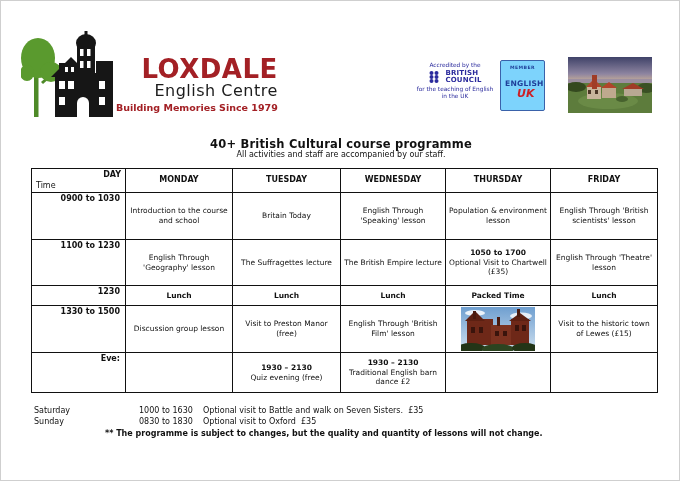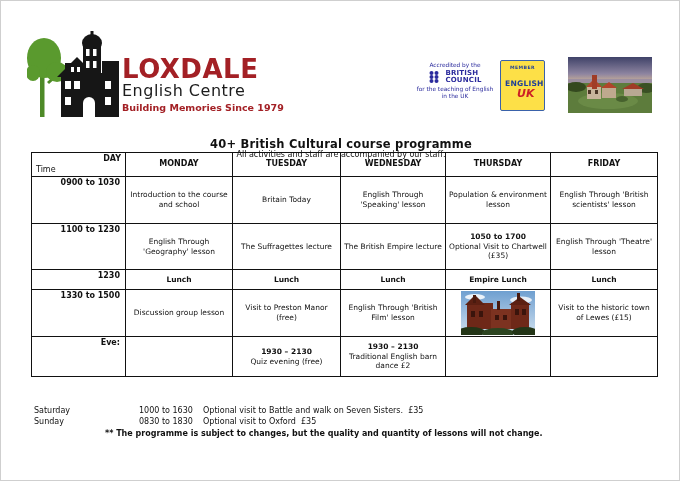--- a/index.html
+++ b/index.html
@@ -4,49 +4,49 @@
 <style>
   html,body { margin:0; padding:0; background:#e9e9e9; }
   .page {
     position:relative; width:680px; height:481px; margin:0 auto;
     background:#ffffff; border:1px solid #cfcfcf; box-sizing:border-box;
     font-family:"DejaVu Sans", "Liberation Sans", sans-serif; color:#111;
     overflow:hidden;
   }
 
   
-  .logo-block { position:absolute; left:26px; top:30px; display:flex; }
+  .logo-block { position:absolute; left:20px; top:30px; display:flex;text-align:right; }
   .logo-art { width:94px; height:88px; }
   .logo-text { margin-left:1px; padding-top:26px; }
   .logo-name { font-size:26px; font-weight:bold; color:#a32025; line-height:0.95; letter-spacing:0.5px; }
   .logo-sub  { font-size:16px; color:#1c1c1c; line-height:1.15; letter-spacing:0.5px; }
   .logo-tag  { font-size:9.5px; font-weight:bold; color:#a32025; margin-top:2px; }
 
   
   .bc-badge { position:absolute; left:413px; top:61px; width:82px; text-align:center; color:#2b2b9d; }
   .bc-top { font-size:5.8px; }
   .bc-mid { display:flex; align-items:center; justify-content:center; gap:2px; margin:2px 0; }
   .bc-name { font-size:7px; font-weight:bold; text-align:left; line-height:1.02; letter-spacing:0.2px; }
   .bc-bottom { font-size:5.8px; line-height:1.15; }
 
   .euk-badge { position:absolute; left:499px; top:59px; width:45px; height:51px;
-    border:1.5px solid #3a62aa; border-radius:2px; background:#fde047; box-sizing:border-box; }
+    border:1.5px solid #3a62aa; border-radius:2px; background:#7dd3fc; box-sizing:border-box; }
   .euk-member { font-size:4.6px; font-weight:bold; color:#1f3f99; text-align:center; margin-top:4px; letter-spacing:0.4px; }
   .euk-english { font-size:7.6px; font-weight:bold; color:#1f3f99; margin:9px 0 0 4px; letter-spacing:0.2px; }
   .euk-uk { font-size:11px; font-weight:bold; font-style:italic; color:#cc2026; margin:-1px 0 0 16px; }
 
   .school-photo { position:absolute; left:567px; top:56px; width:84px; height:56px; }
 
   
   .doc-title { position:absolute; top:136px; left:0; width:680px; text-align:center;
     font-size:11.5px; font-weight:bold; letter-spacing:0.2px; }
   .doc-subtitle { position:absolute; top:149px; left:0; width:680px; text-align:center; font-size:8px; }
 
   
-  table.tt { position:absolute; left:30px; top:151px; width:627px;
+  table.tt { position:absolute; left:30px; top:167px; width:627px;
     border-collapse:collapse; table-layout:fixed; }
   table.tt, .tt th, .tt td { border:1.5px solid #111; }
   .tt th, .tt td { padding:1px 3px; font-size:7.5px; line-height:1.3; overflow:hidden; }
   .tt th { font-size:8px; font-weight:bold; text-align:center; vertical-align:middle; }
   .tt th.corner { padding:1px 4px; }
   .corner-in { display:flex; flex-direction:column; justify-content:space-between; height:21px; }
   .corner-day { text-align:right; font-size:8px; font-weight:bold; }
   .corner-time { text-align:left; font-size:8px; font-weight:normal; }
   .tt td.timecol { text-align:right; vertical-align:top; font-weight:bold; font-size:8px; padding-right:5px; padding-top:1px; }
   .tt td.cell { text-align:center; vertical-align:middle; }
@@ -230,21 +230,21 @@
       <td class="cell">
             <div class="cb">Lunch</div>
           </td>
       <td class="cell">
             <div class="cb">Lunch</div>
           </td>
       <td class="cell">
             <div class="cb">Lunch</div>
           </td>
       <td class="cell">
-            <div class="cb">Empire Lunch</div>
+            <div class="cb">Packed Time</div>
           </td>
       <td class="cell">
             <div class="cb">Lunch</div>
           </td>
     </tr>
 
     <tr class="r-1330">
       <td class="timecol">1330 to 1500</td>
       <td class="cell">
             <div>Discussion group lesson</div>

